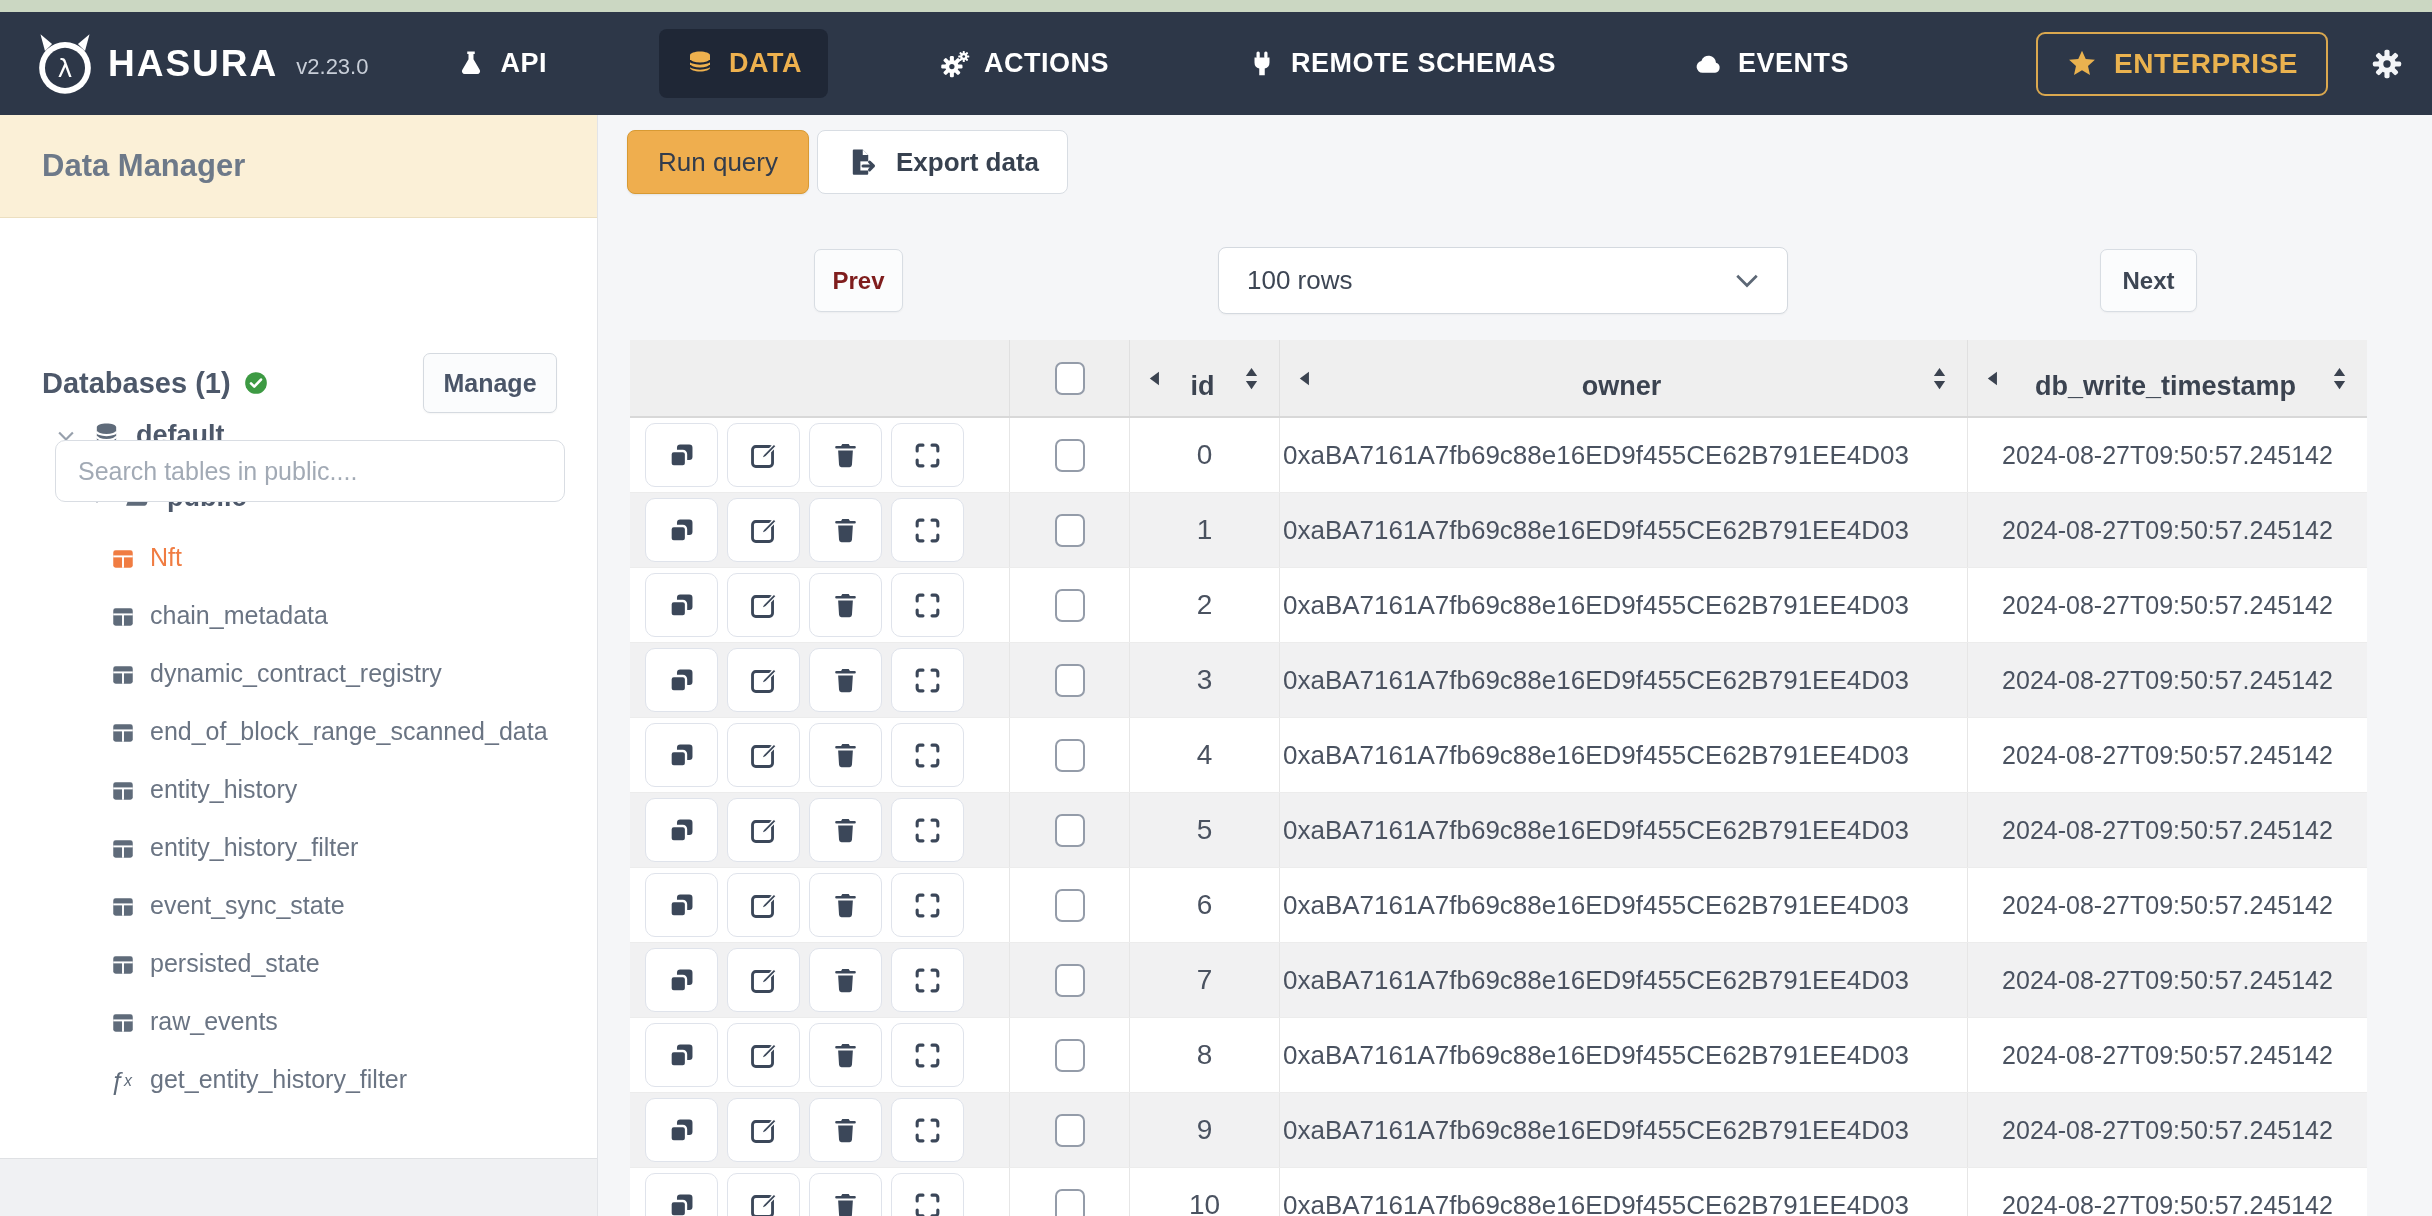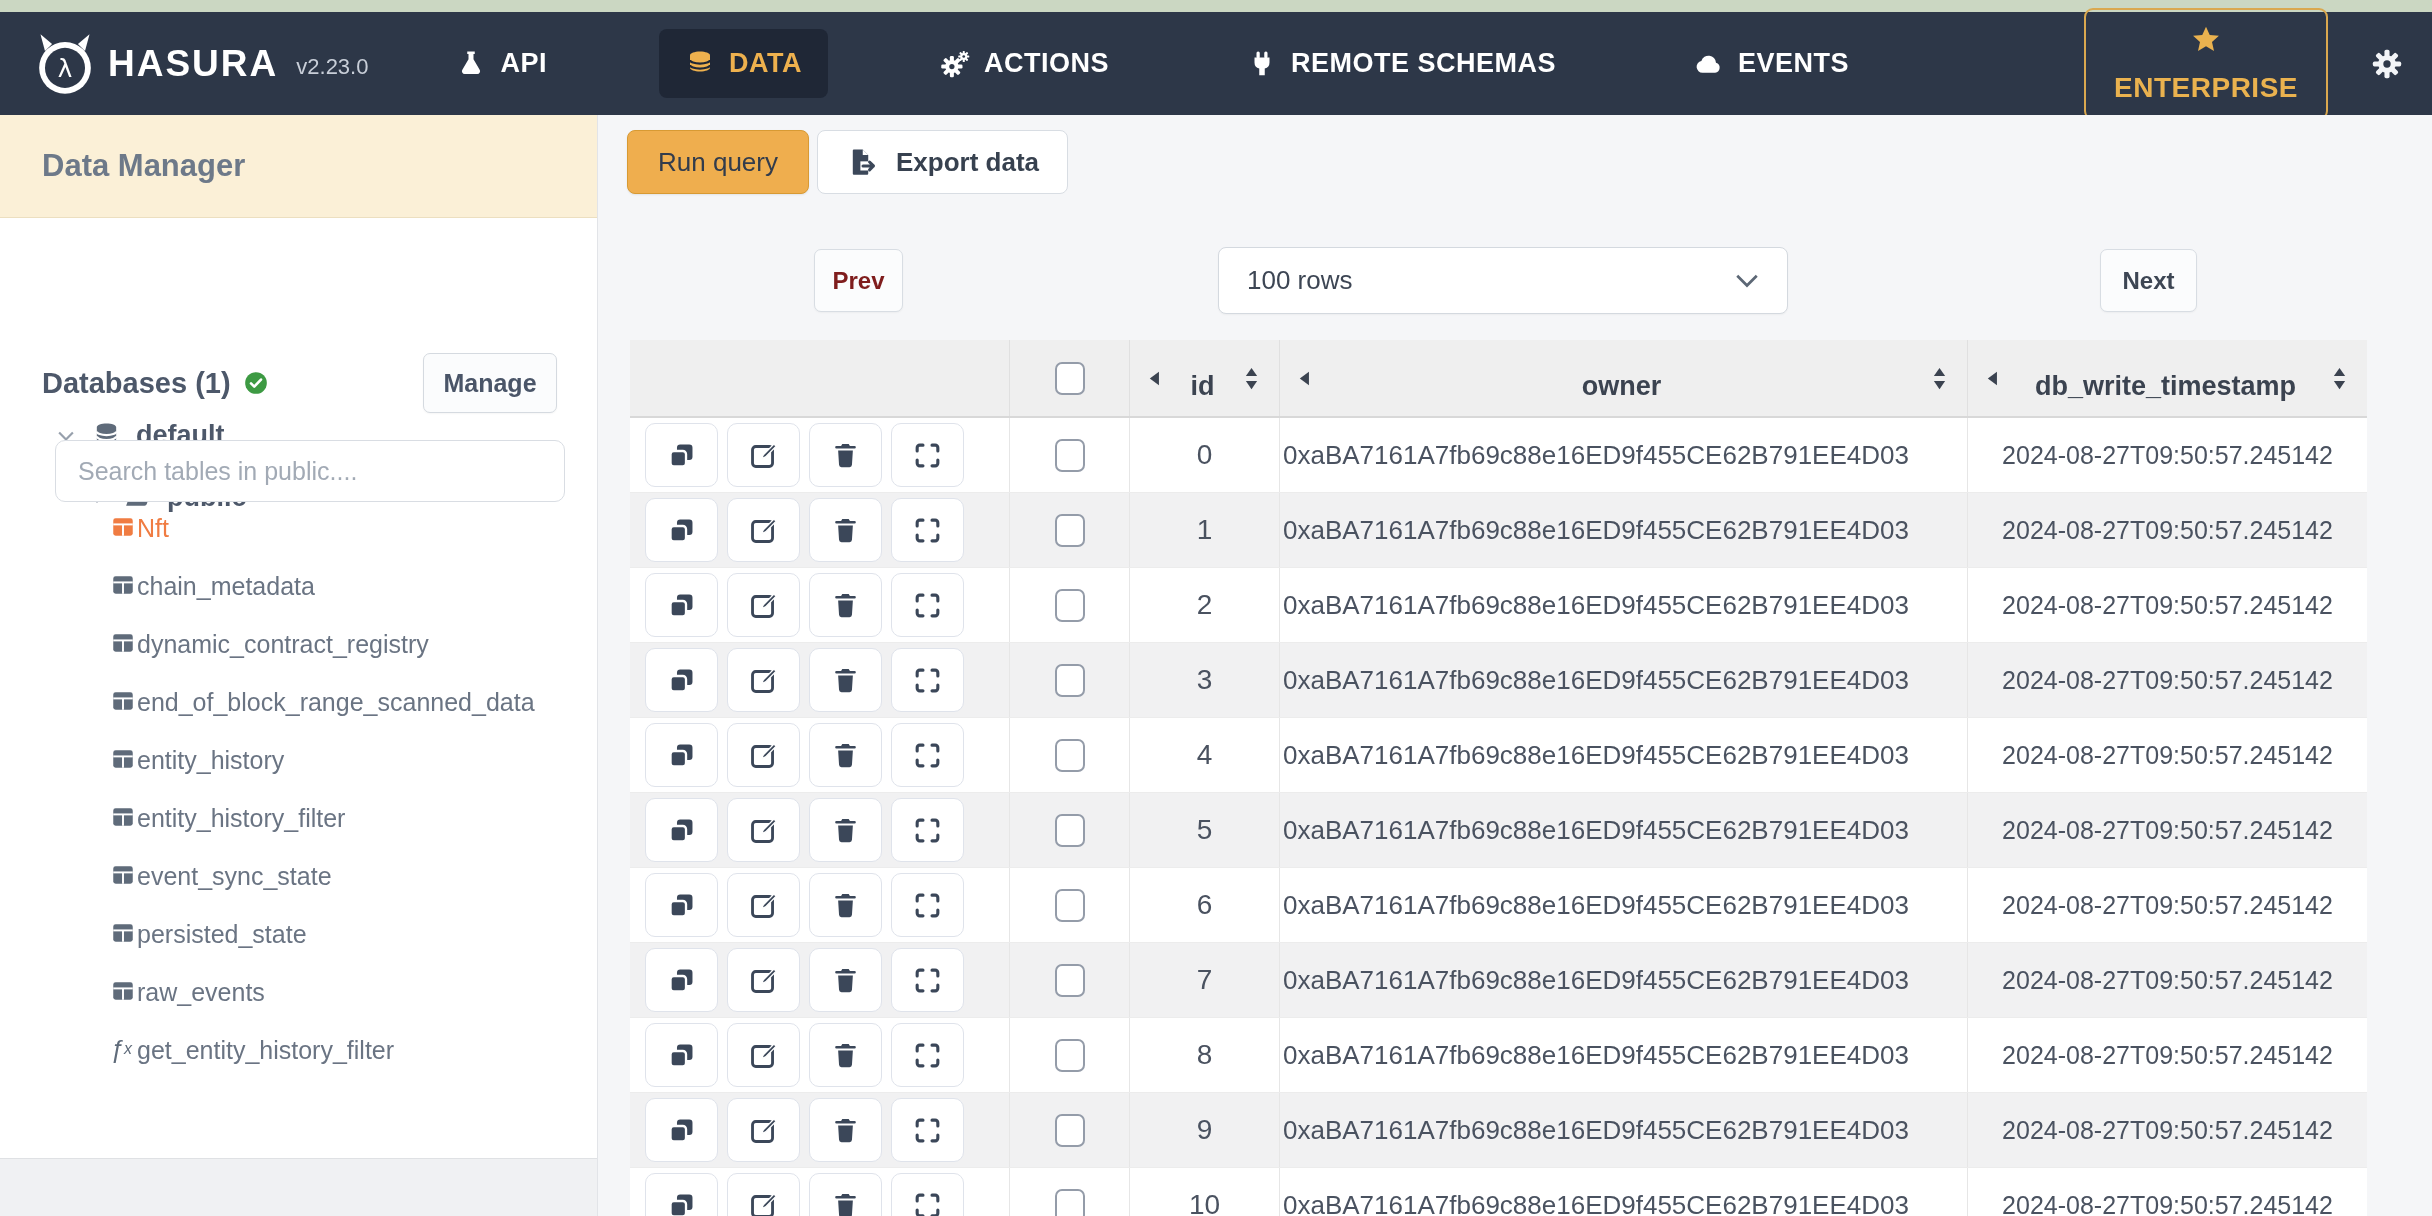--- a/index.html
+++ b/index.html
@@ -15,21 +15,21 @@
   .version{font-size:22px;color:#c8ced8;margin-left:18px;margin-top:6px;}
   .nav-items{display:flex;align-items:center;margin-left:62px;gap:86px;justify-content:center;}
   .nav-item{display:flex;align-items:center;gap:14px;font-size:27px;font-weight:bold;
             letter-spacing:.5px;color:#fff;cursor:pointer;padding:19px 26px;border-radius:8px;}
   .nav-item .nicon{display:inline-flex;width:30px;height:30px;color:#fff;}
   .nav-item.active{background:#1f2736;color:#eeb14e;}
   .nav-item.active .nicon{color:#eeb14e;}
   .nav-right{margin-left:auto;display:flex;align-items:center;margin-right:28px;gap:42px;}
   .enterprise-btn{display:flex;align-items:center;gap:16px;background:transparent;cursor:pointer;
             border:2px solid #daa84f;border-radius:9px;padding:14px 28px;color:#eab24f;
-            font-size:28px;font-weight:bold;letter-spacing:.5px;font-family:inherit;flex-direction:column;}
+            font-size:28px;font-weight:bold;letter-spacing:.5px;font-family:inherit;}
   .enterprise-btn .nicon{width:32px;height:32px;display:inline-flex;color:#eab24f;}
   .settings{width:34px;height:34px;display:inline-flex;color:#f2f4f7;cursor:pointer;}
   .gap{stroke:#2d3748;}
   .nav-item.active .gap{stroke:#1f2736;}
   .tree-row .gap{stroke:#ffffff;}
   
   .sidebar{position:absolute;top:115px;left:0;width:597px;bottom:0;background:#fff;
            border-right:1px solid #e2e4e8;}
   .sidebar-title{position:absolute;top:0;left:0;right:0;height:103px;background:#fbf0d7;
            border-bottom:1px solid #ecdfc0;display:flex;align-items:center;padding-left:42px;
@@ -44,21 +44,21 @@
            font-weight:bold;color:#4d586a;cursor:pointer;}
   .tree-default{top:305px;left:55px;}
   .tree-public{top:367px;left:86px;}
   .chev{width:22px;height:22px;display:inline-flex;color:#97a0ac;}
   .ticon{width:29px;height:29px;display:inline-flex;color:#5f6b7a;}
   .search{position:absolute;top:325px;left:55px;width:510px;height:62px;box-sizing:border-box;
            border:1px solid #d9dde3;border-radius:10px;padding:0 22px;font-size:25px;
            font-family:inherit;color:#434c59;background:#fff;outline:none;}
   .search::placeholder{color:#a2aab5;}
   .tables{position:absolute;top:399px;left:0;right:0;margin:0;padding:0 0 0 110px;list-style:none;}
-  .table-item{height:58px;display:flex;align-items:flex-start;gap:1px;font-size:25px;
+  .table-item{height:58px;display:flex;align-items:flex-end;gap:14px;font-size:25px;
            color:#6a7483;cursor:pointer;}
   .table-item .t-icon{width:26px;height:26px;display:inline-flex;color:#5f6b7a;flex:none;}
   .table-item[data-active]{color:#f07c42;}
   .table-item[data-active] .t-icon{color:#f07c42;}
   .icon-fn{font-style:italic;font-size:25px;color:#5f6b7a;line-height:26px;width:26px;text-align:center;}
   .icon-fn sub{font-size:16px;}
   .table-item:not([data-type="function"]) .icon-fn{display:none;}
   .sidebar-footer{position:absolute;top:1043px;left:0;right:0;bottom:0;background:#f0f1f3;
            border-top:1px solid #dfe1e4;}
   

